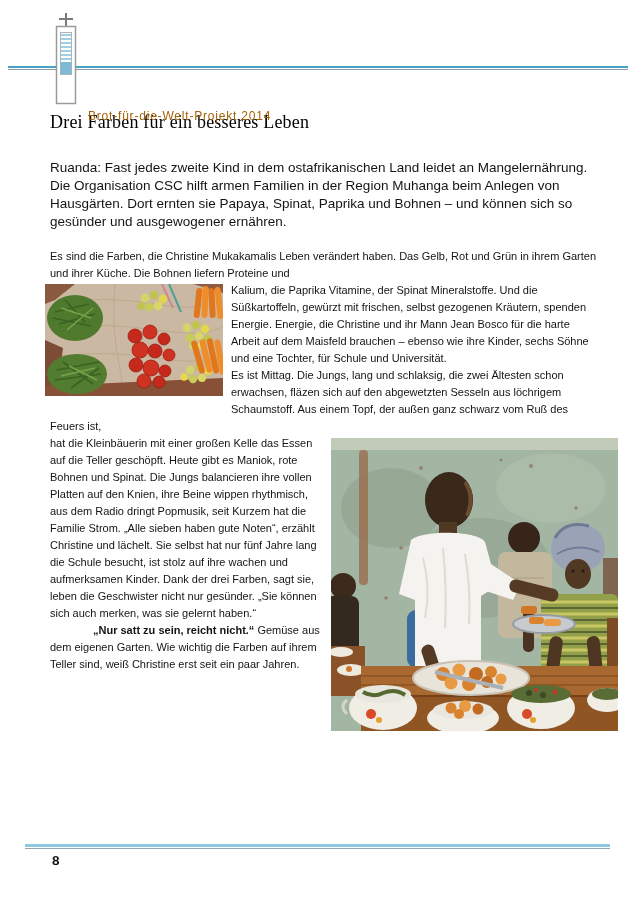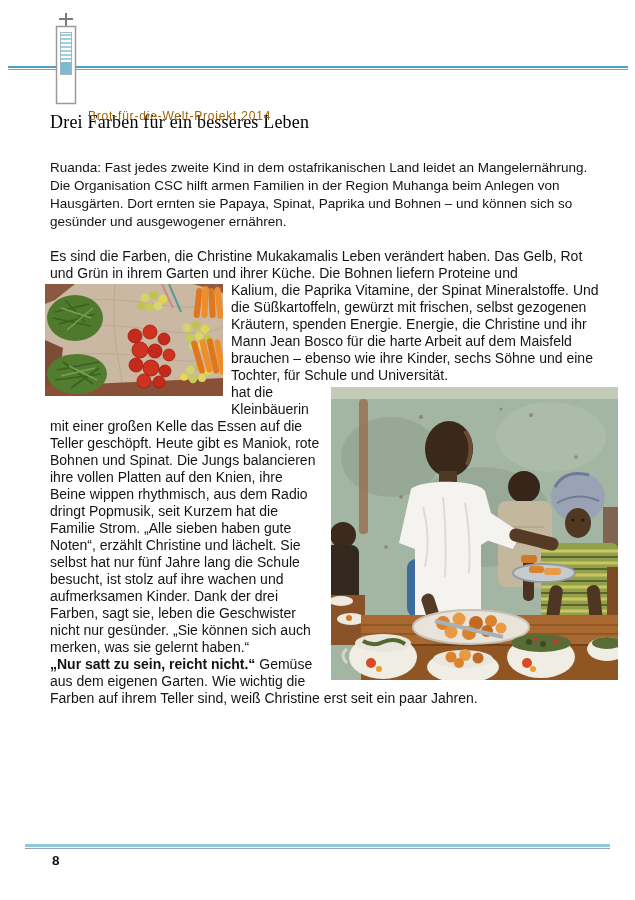--- a/index.html
+++ b/index.html
@@ -14,27 +14,27 @@
   .masthead{
     position:absolute;left:88px;top:71px;font-size:12px;letter-spacing:.8px;
     color:#a16207;z-index:2;margin-top:38px;
   }
   
   .content{position:absolute;left:50px;top:112px;width:550px;z-index:0;}
   h1.title{
     font-family:"Liberation Serif", serif;font-weight:400;font-size:18px;
     margin:0 0 26px 0;letter-spacing:.2px;color:#000;
   }
-  p.body{font-size:14px;line-height:17px;margin:0;text-align:left;}
+  p.body{font-size:11px;line-height:17px;margin:0;text-align:left;}
   p.lead{font-weight:normal;font-size:13.5px;line-height:18px;margin:0 0 17px 0;}
   .gap-top{margin-top:17px;}
   .photo-left{float:left;width:178px;height:112px;margin:2px 8px 8px -5px;}
   .photo-right{float:right;width:287px;height:293px;margin:3px -18px 8px 10px;}
   .photo-left svg,.photo-right svg{display:block;width:100%;height:100%;}
-  .bold-lead-in{font-weight:bold;}
+  .bold-lead-in{font-weight:bold;margin-left:43px;}
   
   .rule-bot-blue{position:absolute;left:25px;right:25px;top:844px;height:3px;background:#8cc9de;}
   .rule-bot-gray{position:absolute;left:25px;right:25px;top:848px;height:1px;background:#96a6ae;}
   .page-number{position:absolute;left:52px;top:853px;font-size:13.5px;font-weight:bold;color:#111;}
 </style>
 </head>
 <body>
 
 <div class="rule-top-blue"></div>
 <div class="rule-top-gray"></div>
@@ -146,20 +146,21 @@
         <rect x="150" y="56" width="6" height="34" rx="3" transform="rotate(-16 153 73)"></rect>
         <rect x="158" y="55" width="6" height="34" rx="3" fill="#ef8d2b" transform="rotate(-14 161 72)"></rect>
         <rect x="165" y="54" width="6" height="36" rx="3" transform="rotate(-12 168 72)"></rect>
         <rect x="172" y="55" width="6" height="36" rx="3" fill="#ef8d2b" transform="rotate(-10 175 73)"></rect>
       </g>
     </svg>
   </div>
 
   <p class="body">Kalium, die Paprika Vitamine, der Spinat Mineralstoffe. Und die Süßkartoffeln, gewürzt mit frischen, selbst gezogenen Kräutern, spenden Energie. Energie, die Christine und ihr Mann Jean Bosco für die harte Arbeit auf dem Maisfeld brauchen – ebenso wie ihre Kinder, sechs Söhne und eine Tochter, für Schule und Universität.</p>
 
+  <p class="body gap-top">Es ist Mittag. Die Jungs, lang und schlaksig, die zwei Ältesten schon erwachsen, fläzen sich auf den abgewetzten Sesseln aus löchrigem Schaumstoff. Aus einem Topf, der außen ganz schwarz vom Ruß des Feuers ist,</p>
 
   <div class="photo-right">
     <svg viewBox="0 0 287 293" preserveAspectRatio="none">
 
       <rect width="287" height="293" fill="#a3b5a3"></rect>
       <rect width="287" height="12" fill="#c2cbb8"></rect>
       <ellipse cx="60" cy="70" rx="50" ry="40" fill="#91a48e" opacity=".7"></ellipse>
       <ellipse cx="220" cy="50" rx="55" ry="35" fill="#aebfab" opacity=".7"></ellipse>
       <ellipse cx="150" cy="130" rx="70" ry="50" fill="#8da08b" opacity=".5"></ellipse>
       <rect x="28" y="12" width="9" height="135" rx="4" fill="#9a6a4a" opacity=".75"></rect>

